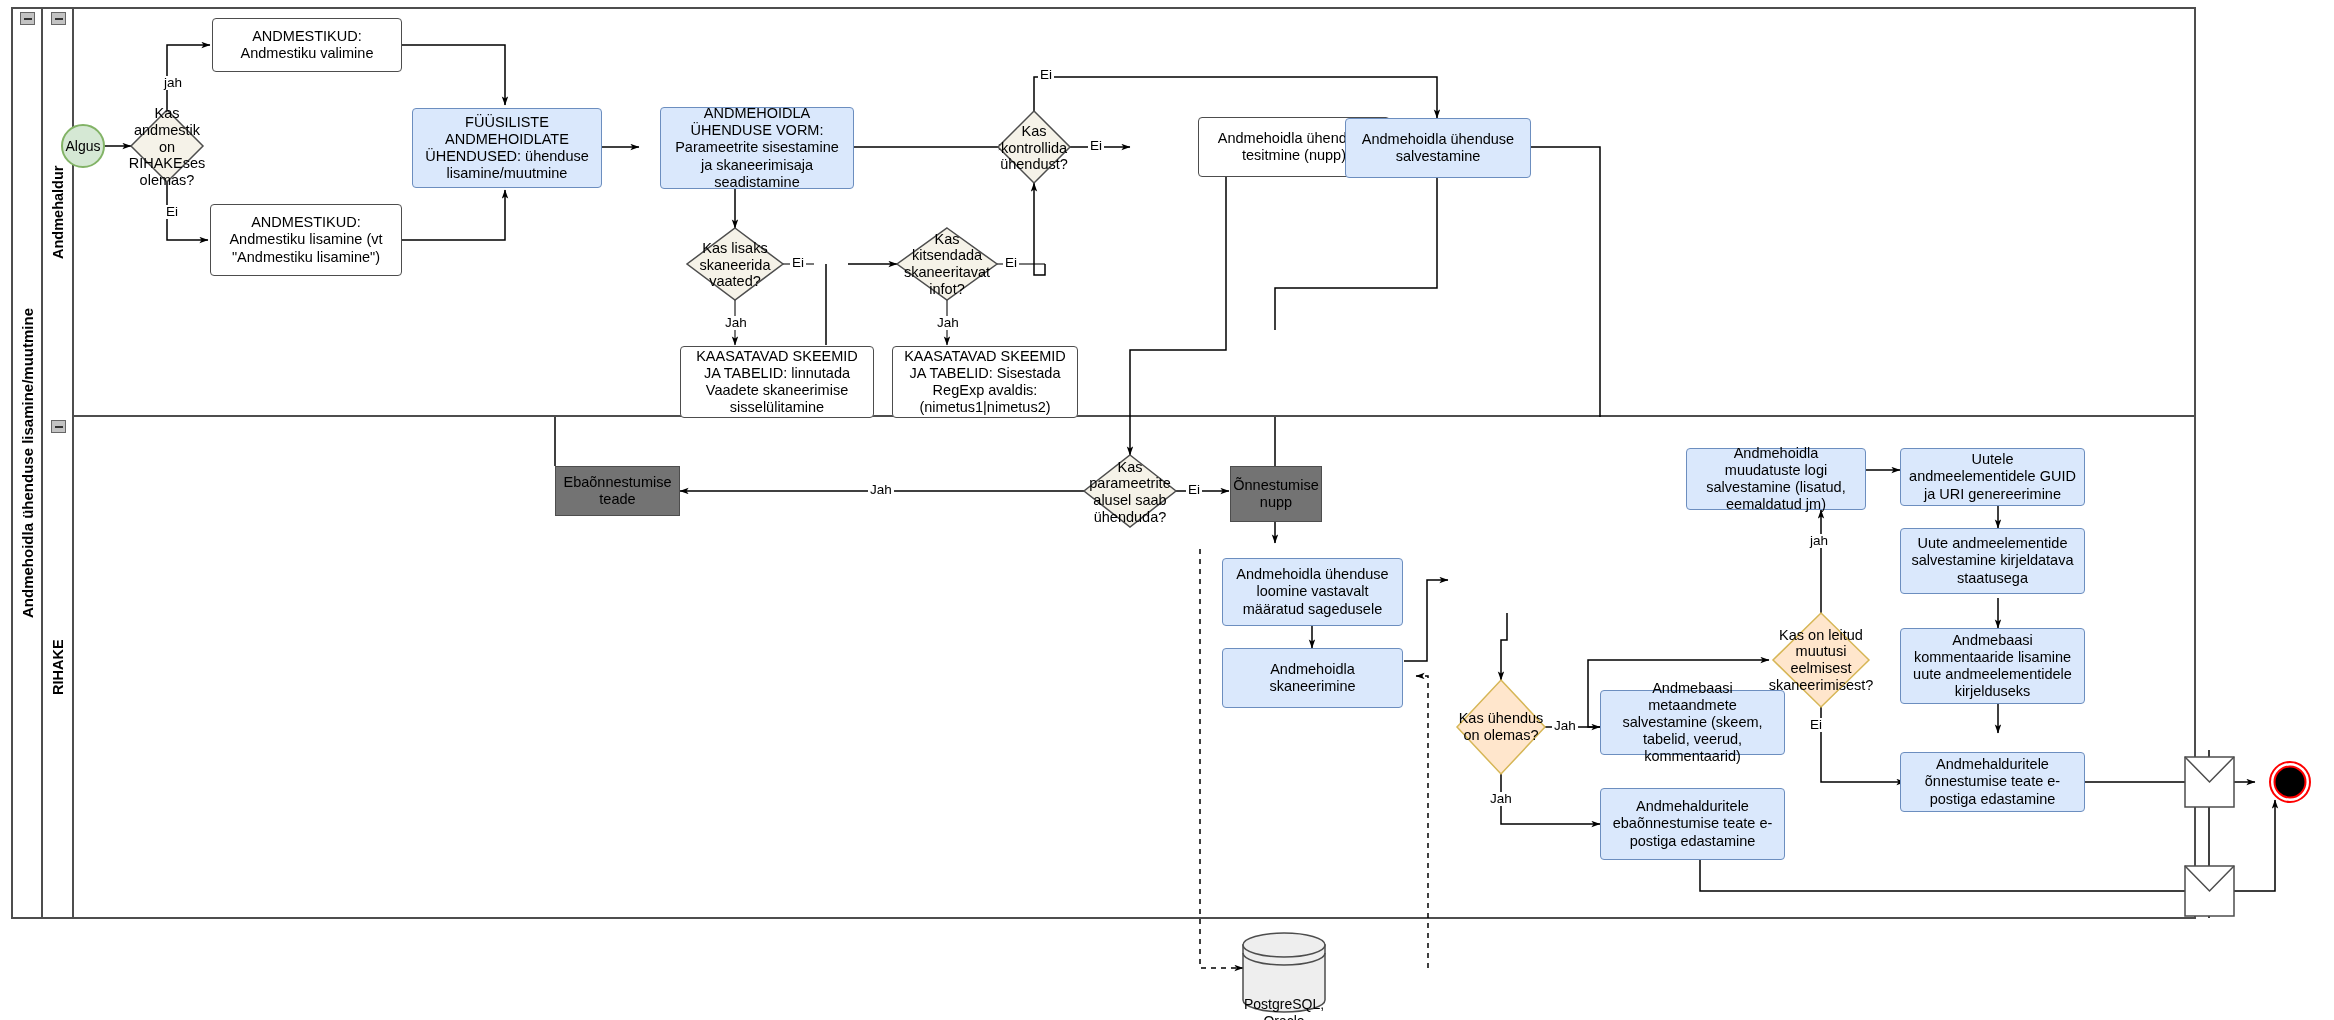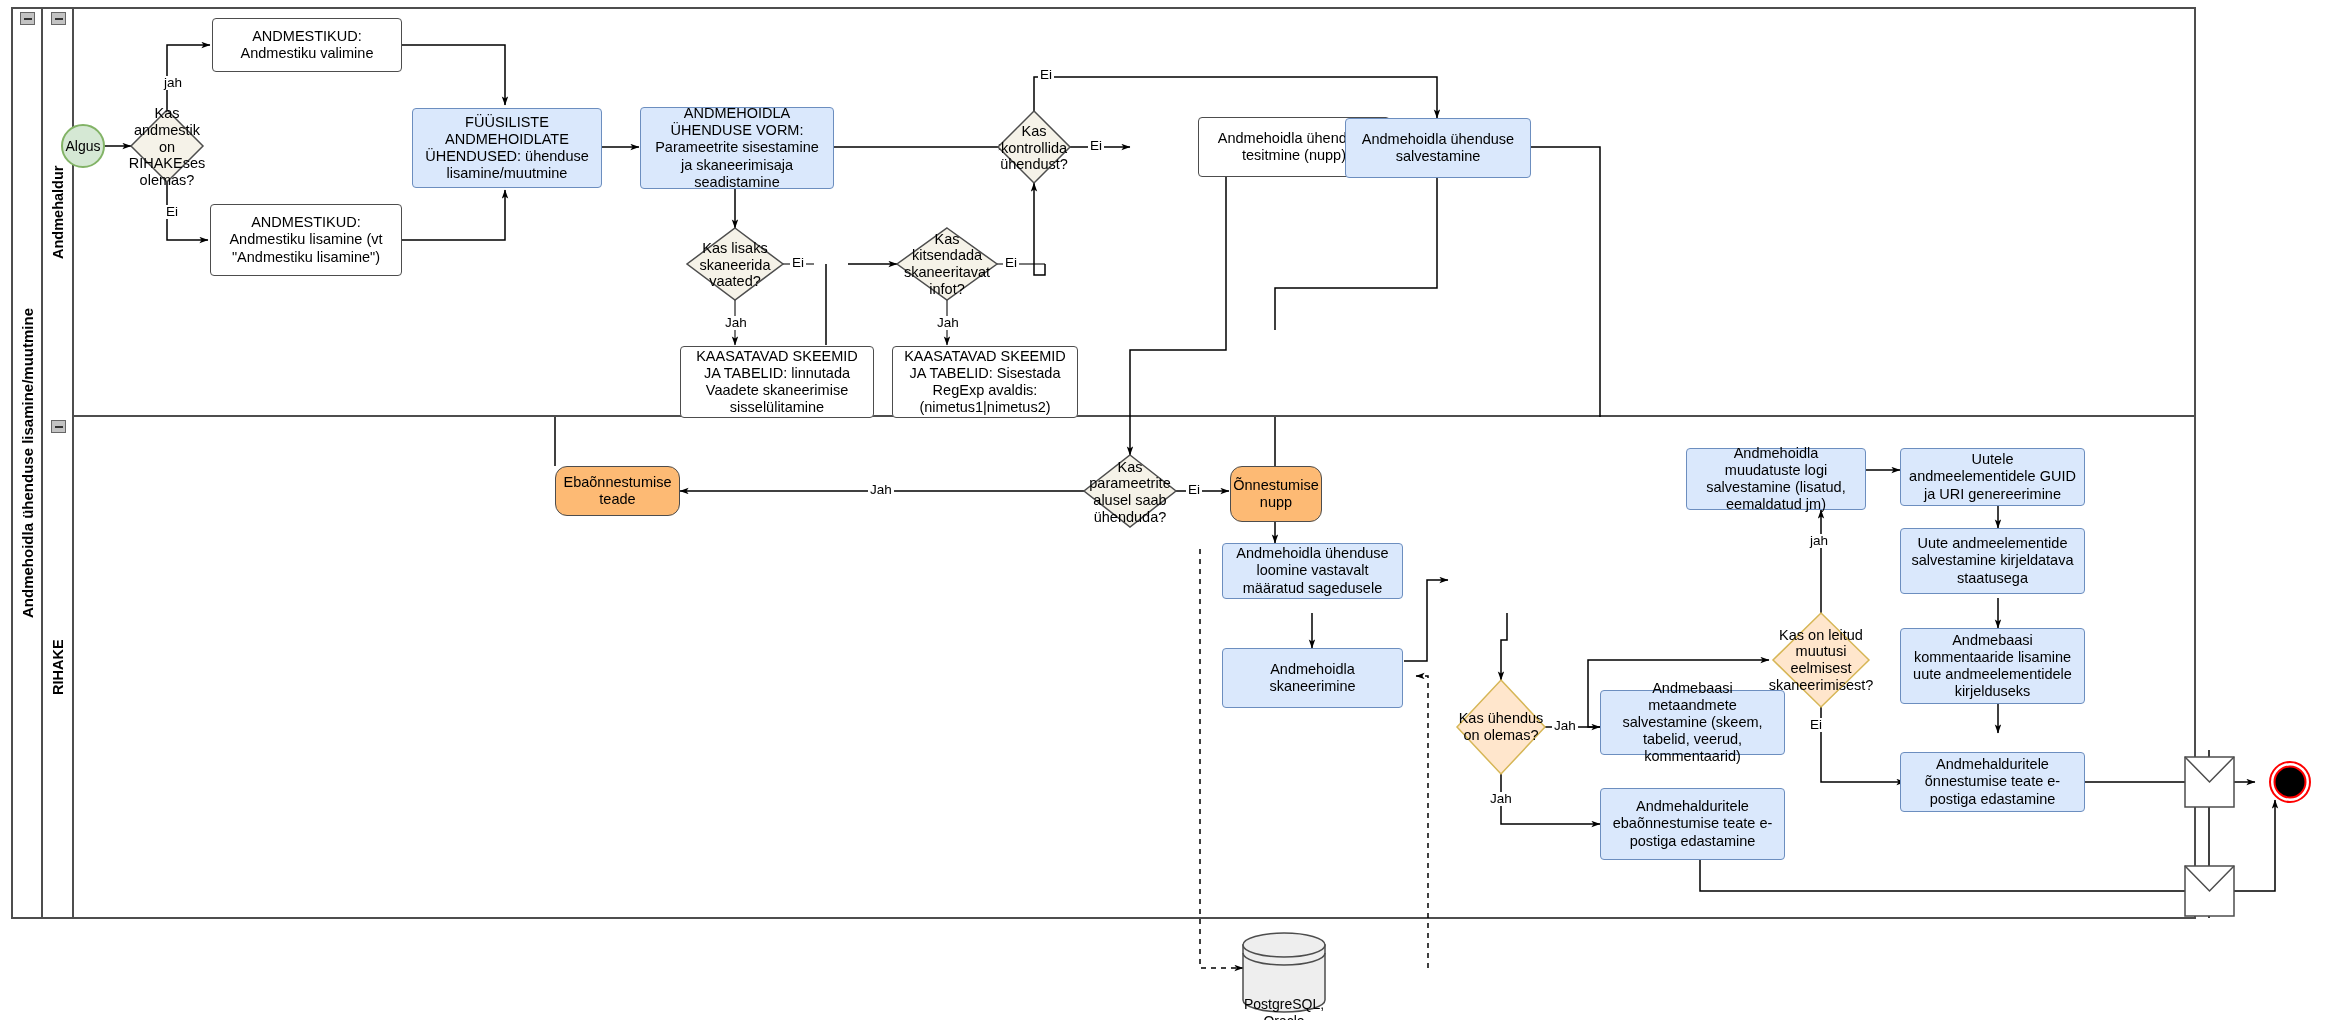--- a/index.html
+++ b/index.html
@@ -4,21 +4,21 @@
 <style>
   html,body{margin:0;padding:0;background:#ffffff;}
   body{font-family:"Liberation Sans",sans-serif;}
   #stage{position:relative;width:2334px;height:1020px;background:#ffffff;overflow:hidden;}
   #svgroot{position:absolute;left:0;top:0;width:2334px;height:1020px;}
 
   .node{position:absolute;box-sizing:border-box;display:flex;align-items:center;
         justify-content:center;text-align:center;line-height:1.18;color:#000;}
   .task{border:1.6px solid #4d4d4d;border-radius:4px;background:#ffffff;font-size:14.5px;padding:3px 7px;}
   .task.blue{background:#dae8fc;border-color:#6c8ebf;}
-  .plain{border:1.4px solid #4d4d4d;background:#fdba74;font-size:14.5px;border-radius:12px;padding:2px 6px;}
+  .plain{border:1.4px solid #4d4d4d;background:#737373;font-size:14.5px;border-radius:0;padding:2px 6px;}
   .gwlabel{position:absolute;font-size:14.5px;color:#000;text-align:center;line-height:1.15;
            display:flex;align-items:center;justify-content:center;pointer-events:none;}
   .edgelabel{position:absolute;font-size:13.5px;color:#000;background:#ffffff;
              padding:0 2px;white-space:nowrap;line-height:1;}
 
   .lanetitle{position:absolute;font-weight:bold;font-size:14.5px;color:#000;
              writing-mode:vertical-rl;transform:rotate(180deg);
              display:flex;align-items:center;justify-content:center;white-space:nowrap;}
   .pooltitle{font-size:15px;}
 
@@ -210,35 +210,35 @@
     </div>
 
   <div class="node" style="left:58px;top:133px;width:50px;height:26px;font-size:14px;">Algus</div>
 
   <div class="node task" style="left:212px;top:18px;width:190px;height:54px;">ANDMESTIKUD: Andmestiku valimine</div>
 
   <div class="node task" style="left:210px;top:204px;width:192px;height:72px;">ANDMESTIKUD: Andmestiku lisamine (vt "Andmestiku lisamine")</div>
 
   <div class="node task blue" style="left:412px;top:108px;width:190px;height:80px;">FÜÜSILISTE ANDMEHOIDLATE ÜHENDUSED: ühenduse lisamine/muutmine</div>
 
-  <div class="node task blue" style="left:640px;top:107px;width:194px;height:82px;">ANDMEHOIDLA ÜHENDUSE VORM: Parameetrite sisestamine ja skaneerimisaja seadistamine</div>
+  <div class="node task blue" style="left:660px;top:107px;width:194px;height:82px;">ANDMEHOIDLA ÜHENDUSE VORM: Parameetrite sisestamine ja skaneerimisaja seadistamine</div>
 
   <div class="node task" style="left:680px;top:346px;width:194px;height:72px;">KAASATAVAD SKEEMID JA TABELID: linnutada Vaadete skaneerimise sisselülitamine</div>
 
   <div class="node task" style="left:892px;top:346px;width:186px;height:72px;">KAASATAVAD SKEEMID JA TABELID: Sisestada RegExp avaldis: (nimetus1|nimetus2)</div>
 
   <div class="node task" style="left:1198px;top:117px;width:192px;height:60px;">Andmehoidla ühenduse tesitmine (nupp)</div>
 
   <div class="node task blue" style="left:1345px;top:118px;width:186px;height:60px;">Andmehoidla ühenduse salvestamine</div>
 
   <div class="node plain" style="left:555px;top:466px;width:125px;height:50px;">Ebaõnnestumise teade</div>
 
   <div class="node plain" style="left:1230px;top:466px;width:92px;height:56px;">Õnnestumise nupp</div>
 
-  <div class="node task blue" style="left:1222px;top:543px;width:181px;height:56px;">Andmehoidla ühenduse loomine vastavalt määratud sagedusele</div>
+  <div class="node task blue" style="left:1222px;top:558px;width:181px;height:68px;">Andmehoidla ühenduse loomine vastavalt määratud sagedusele</div>
 
   <div class="node task blue" style="left:1222px;top:648px;width:181px;height:60px;">Andmehoidla skaneerimine</div>
 
 
   <div class="node task blue" style="left:1600px;top:690px;width:185px;height:65px;">Andmebaasi metaandmete salvestamine (skeem, tabelid, veerud, kommentaarid)</div>
 
   <div class="node task blue" style="left:1600px;top:788px;width:185px;height:72px;">Andmehalduritele ebaõnnestumise teate e-postiga edastamine</div>
 
   <div class="node task blue" style="left:1686px;top:448px;width:180px;height:62px;">Andmehoidla muudatuste logi salvestamine (lisatud, eemaldatud jm)</div>
 

